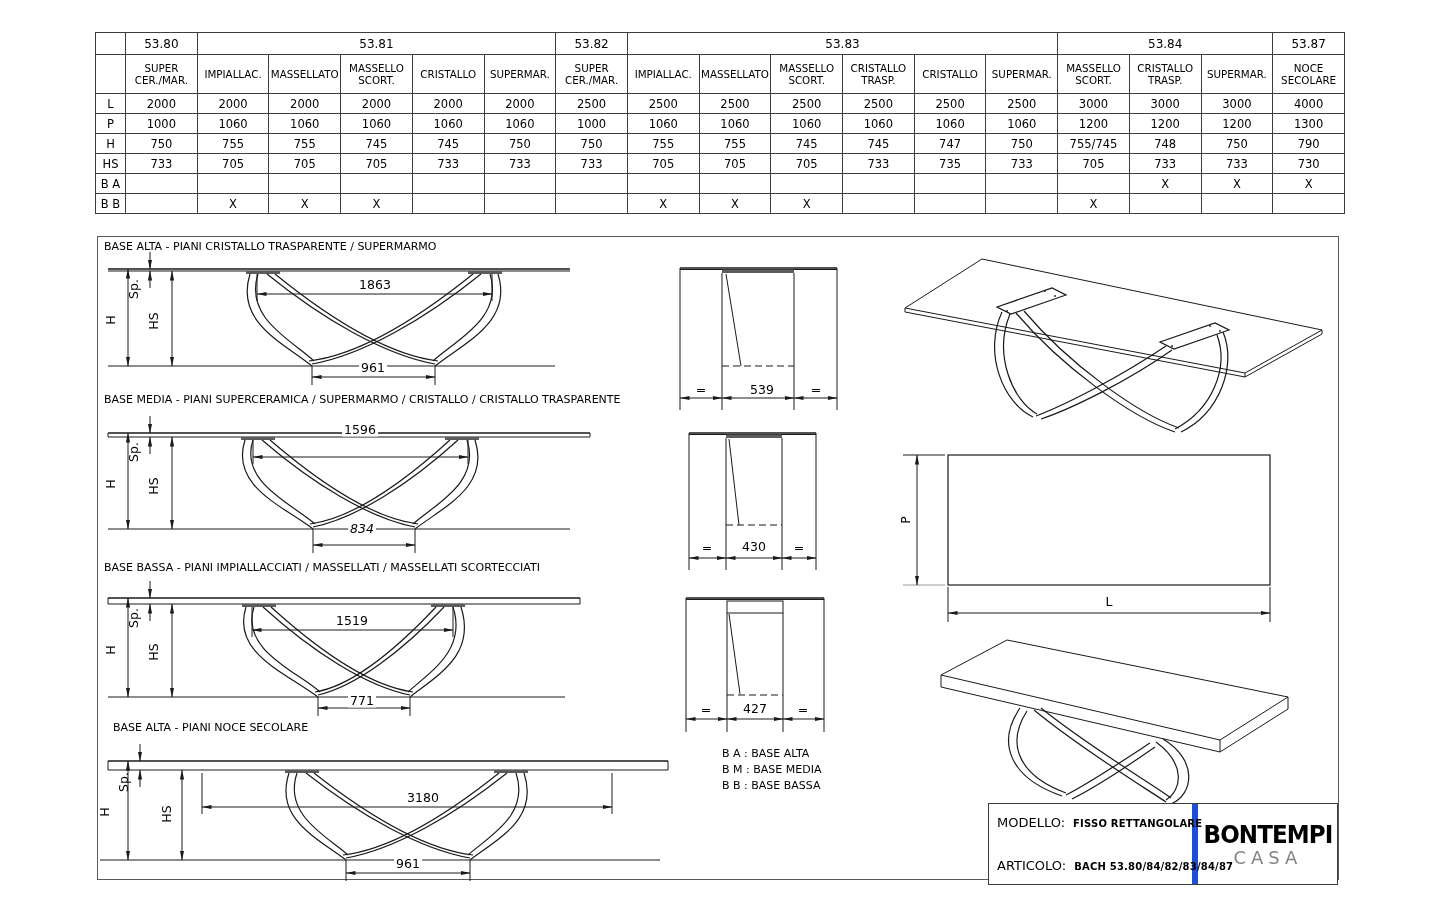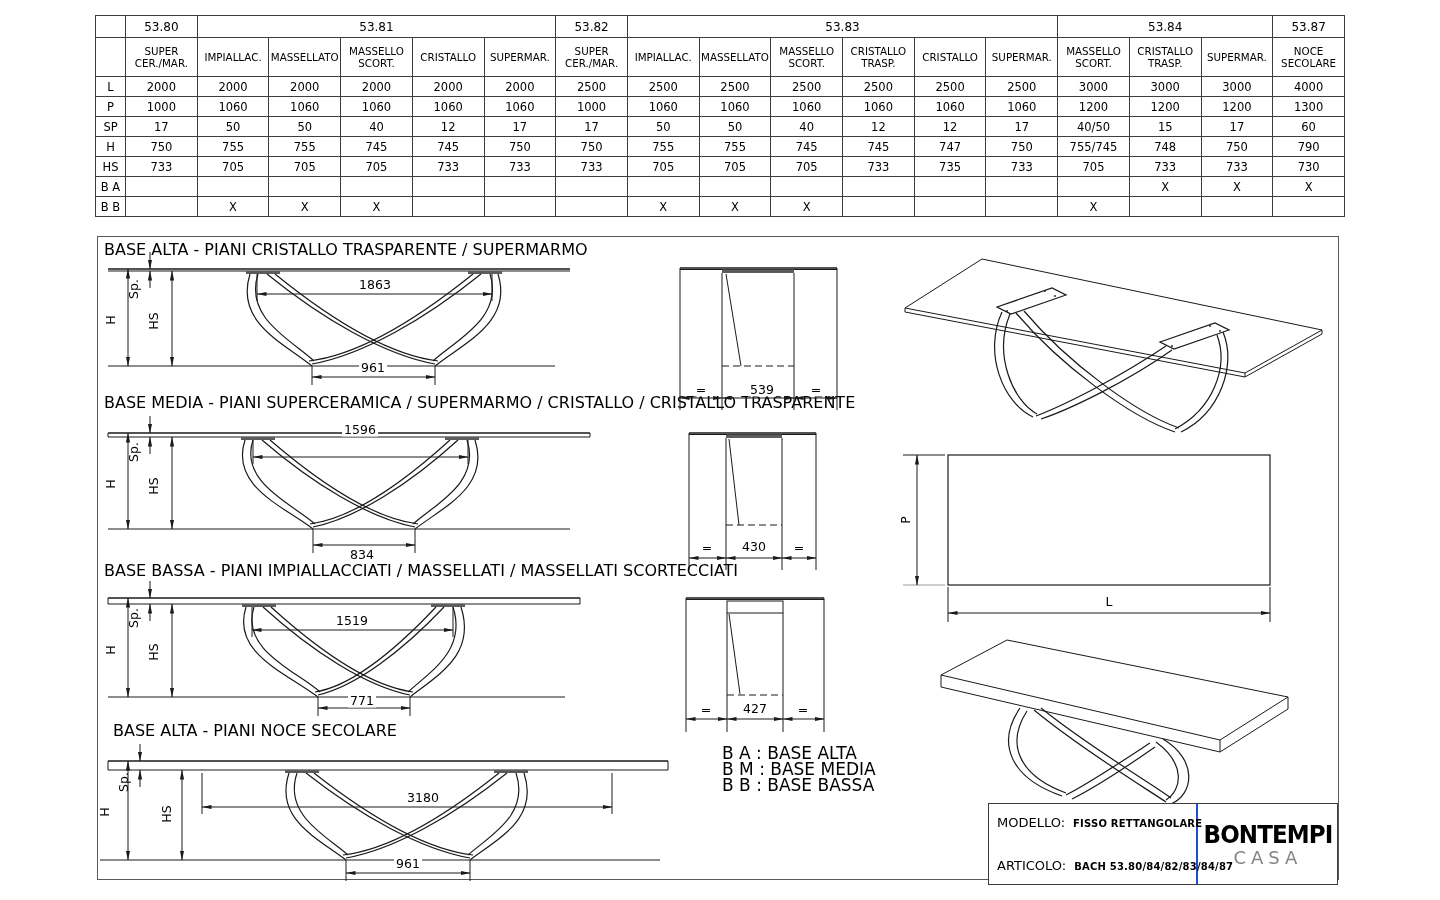--- a/index.html
+++ b/index.html
@@ -1,35 +1,35 @@
 <!DOCTYPE html>
 <html><head>
 <meta charset="utf-8">
 <style>
   html,body{margin:0;padding:0;background:#fff;}
   #sheet{position:relative;width:1440px;height:900px;background:#fff;overflow:hidden;
          font-family:"DejaVu Sans","Liberation Sans",sans-serif;color:#000;}
   
-  #spec-table{position:absolute;left:95px;top:15px;width:1250px;border-collapse:collapse;table-layout:fixed;padding-left:18px;}
+  #spec-table{position:absolute;left:95px;top:32px;width:1250px;border-collapse:collapse;table-layout:fixed;padding-left:18px;}
   #spec-table td{border:1px solid #3d3d3d;text-align:center;vertical-align:middle;padding:0;overflow:hidden;}
   #spec-table .grp{height:21px;font-size:12px;}
   #spec-table .mat{height:38px;font-size:10.3px;line-height:1.2;}
   #spec-table .val{height:19px;font-size:11.5px;}
   #spec-table .rl{font-size:11.5px;}
   
   #frame{position:absolute;left:97px;top:236px;width:1240px;height:642px;border:1px solid #5a5a5a;}
   
-  .hd{position:absolute;font-size:16px;white-space:nowrap;}
+  .hd{position:absolute;font-size:11px;white-space:nowrap;}
   .dim{position:absolute;font-size:12.5px;white-space:nowrap;transform:translate(-50%,-50%);background:#fff;padding:0 2px;}
   .dimr{position:absolute;font-size:12.5px;white-space:nowrap;transform:translate(-50%,-50%) rotate(-90deg);}
-  .legend{position:absolute;left:722px;top:746px;font-size:17px;line-height:15.8px;}
+  .legend{position:absolute;left:722px;top:746px;font-size:11px;line-height:15.8px;}
   .legend div{white-space:nowrap;}
   
   #tblock{position:absolute;left:988px;top:803px;width:350px;height:82px;border:1px solid #3d3d3d;display:flex;box-sizing:border-box;background:#fff;}
-  #tblock .leftcell{width:209px;border-right:2px solid #1d4ed8;box-sizing:border-box;display:flex;flex-direction:column;justify-content:space-between;padding:11px 8px;}
+  #tblock .leftcell{width:209px;border-right:6px solid #1d4ed8;box-sizing:border-box;display:flex;flex-direction:column;justify-content:space-between;padding:11px 8px;}
   #tblock .row{display:flex;align-items:baseline;white-space:nowrap;}
   #tblock .lbl{font-size:13px;}
   #tblock .vlu{font-size:10px;margin-left:8px;font-weight:600;letter-spacing:.2px;}
   #tblock .rightcell{flex:1;display:flex;flex-direction:column;align-items:center;justify-content:center;}
   #brand{font-size:25px;font-weight:800;letter-spacing:-1px;transform:scaleX(.92);line-height:1;}
   #brand-sub{font-size:18px;color:#848484;letter-spacing:5px;margin-top:2px;line-height:1;}
   svg{position:absolute;overflow:visible;}
 </style>
 </head>
 <body>
@@ -119,40 +119,20 @@
           <td class="val">1060</td>
           <td class="val">1060</td>
           <td class="val">1060</td>
           <td class="val">1060</td>
           <td class="val">1060</td>
           <td class="val">1060</td>
           <td class="val">1200</td>
           <td class="val">1200</td>
           <td class="val">1200</td>
           <td class="val">1300</td>
-        </tr>
-        <tr>
-          <td class="rl">SP</td>
-          <td class="val">17</td>
-          <td class="val">50</td>
-          <td class="val">50</td>
-          <td class="val">40</td>
-          <td class="val">12</td>
-          <td class="val">17</td>
-          <td class="val">17</td>
-          <td class="val">50</td>
-          <td class="val">50</td>
-          <td class="val">40</td>
-          <td class="val">12</td>
-          <td class="val">12</td>
-          <td class="val">17</td>
-          <td class="val">40/50</td>
-          <td class="val">15</td>
-          <td class="val">17</td>
-          <td class="val">60</td>
         </tr>
         <tr>
           <td class="rl">H</td>
           <td class="val">750</td>
           <td class="val">755</td>
           <td class="val">755</td>
           <td class="val">745</td>
           <td class="val">745</td>
           <td class="val">750</td>
           <td class="val">750</td>
@@ -376,21 +356,21 @@
       <line x1="246" y1="138" x2="370" y2="138" stroke="#1a1a1a" stroke-width="1" marker-start="url(#as)" marker-end="url(#ae)"></line>
     </svg>
 
   <span class="dim" style="left:375px;top:284px;">1863</span>
   <span class="dim" style="left:373px;top:367px;">961</span>
   <span class="dimr" style="left:110px;top:320px;">H</span>
   <span class="dimr" style="left:153px;top:321px;">HS</span>
   <span class="dimr" style="left:133px;top:289px;">Sp.</span>
 
   <span class="dim" style="left:360px;top:429px;">1596</span>
-  <span class="dim" style="left:362px;top:554px;">834</span>
+  <span class="dim" style="left:362px;top:528px;font-style:italic;">834</span>
   <span class="dimr" style="left:110px;top:484px;">H</span>
   <span class="dimr" style="left:153px;top:486px;">HS</span>
   <span class="dimr" style="left:133px;top:452px;">Sp.</span>
 
   <span class="dim" style="left:352px;top:620px;">1519</span>
   <span class="dim" style="left:362px;top:700px;">771</span>
   <span class="dimr" style="left:110px;top:650px;">H</span>
   <span class="dimr" style="left:153px;top:652px;">HS</span>
   <span class="dimr" style="left:133px;top:618px;">Sp.</span>
 

